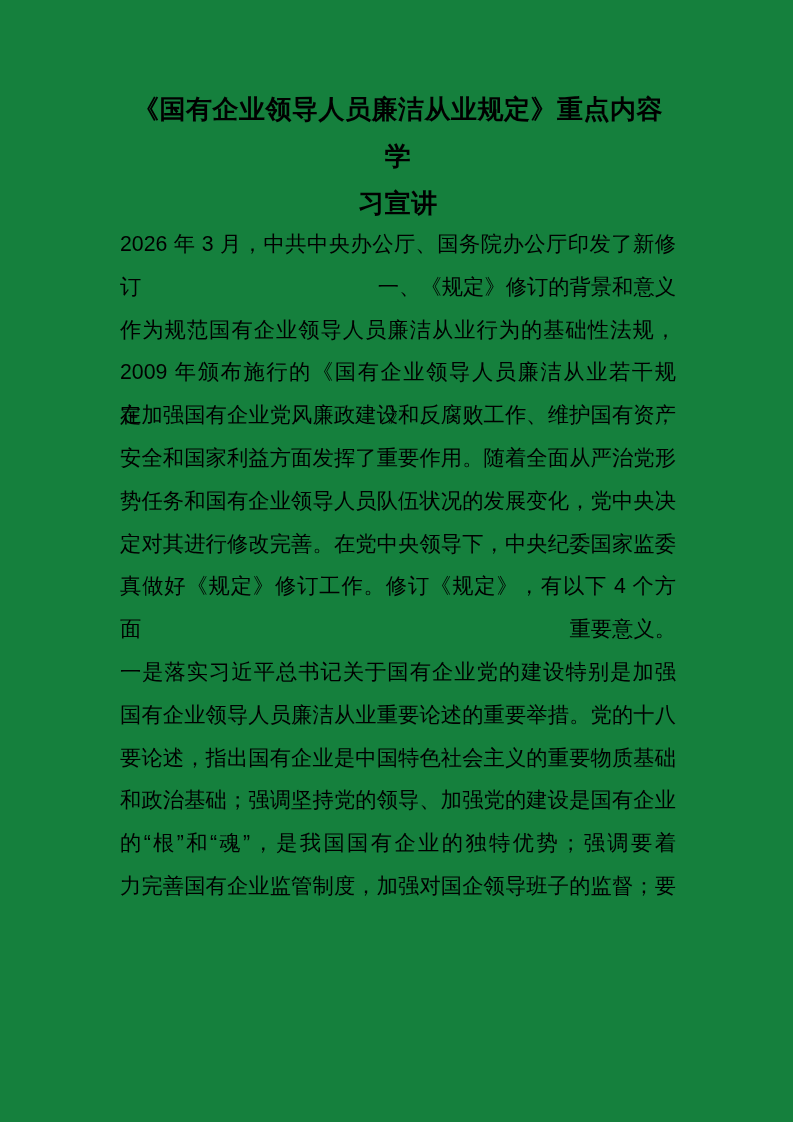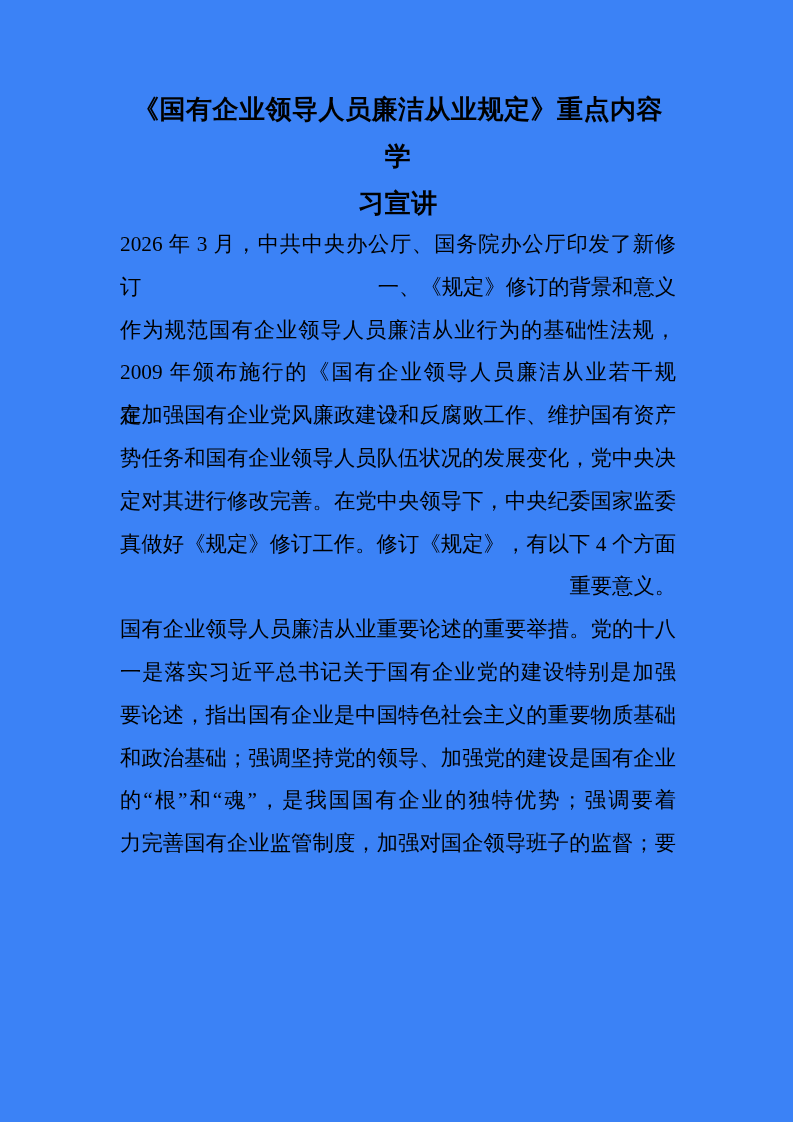--- a/index.html
+++ b/index.html
@@ -4,24 +4,24 @@
 <style>
   html, body {
     margin: 0;
     padding: 0;
     background: #ffffff;
   }
   .page {
     position: relative;
     width: 793px;
     height: 1122px;
-    background: #3b82f6;
+    background: #15803d;
     overflow: hidden;
     
-    font-family: Liberation Serif, serif;
+    font-family: Liberation Sans, sans-serif;
     color: #000000;
   }
   .doc-title {
     position: absolute;
     top: 86px;
     left: 120px;
     width: 556px;
     font-size: 26px;
     font-weight: bold;
     line-height: 47px;
@@ -62,25 +62,26 @@
     <div>《国有企业领导人员廉洁从业规定》重点内容学</div>
     <div>习宣讲</div>
   </div>
 
   <div class="doc-body">
     <div class="text-line j">2026 年 3 月，中共中央办公厅、国务院办公厅印发了新修订</div>
     <div class="text-line s">一、《规定》修订的背景和意义</div>
     <div class="text-line j">作为规范国有企业领导人员廉洁从业行为的基础性法规，</div>
     <div class="text-line j">2009 年颁布施行的《国有企业领导人员廉洁从业若干规定》，</div>
     <div class="text-line j">在加强国有企业党风廉政建设和反腐败工作、维护国有资产</div>
+    <div class="text-line j">安全和国家利益方面发挥了重要作用。随着全面从严治党形</div>
     <div class="text-line j">势任务和国有企业领导人员队伍状况的发展变化，党中央决</div>
     <div class="text-line j">定对其进行修改完善。在党中央领导下，中央纪委国家监委</div>
     <div class="text-line j">真做好《规定》修订工作。修订《规定》，有以下 4 个方面</div>
     <div class="text-line s">重要意义。</div>
+    <div class="text-line j">一是落实习近平总书记关于国有企业党的建设特别是加强</div>
     <div class="text-line j">国有企业领导人员廉洁从业重要论述的重要举措。党的十八</div>
-    <div class="text-line j">一是落实习近平总书记关于国有企业党的建设特别是加强</div>
     <div class="text-line j">要论述，指出国有企业是中国特色社会主义的重要物质基础</div>
     <div class="text-line j">和政治基础；强调坚持党的领导、加强党的建设是国有企业</div>
     <div class="text-line j">的“根”和“魂”，是我国国有企业的独特优势；强调要着</div>
     <div class="text-line j">力完善国有企业监管制度，加强对国企领导班子的监督；要</div>
   </div>
 
 </div>
 
 </body></html>

